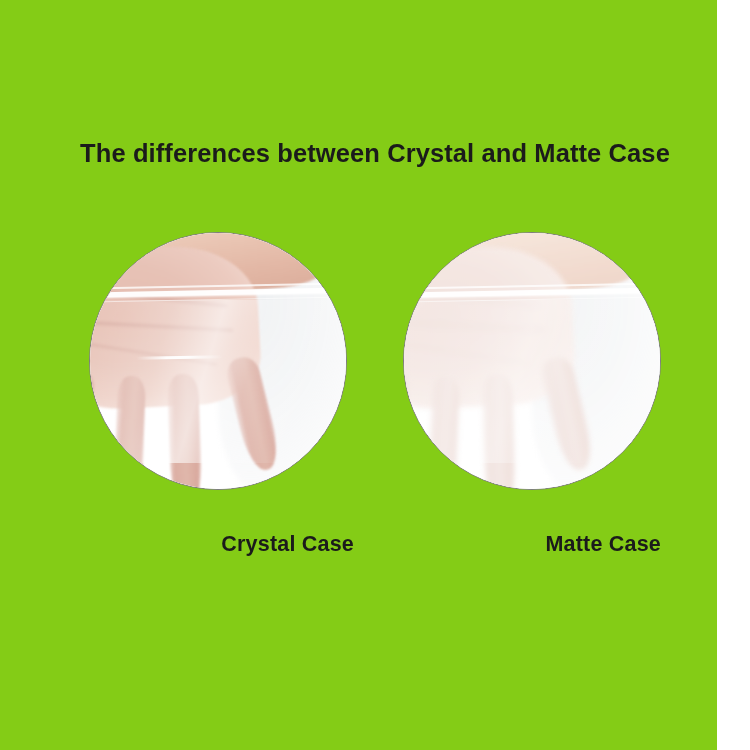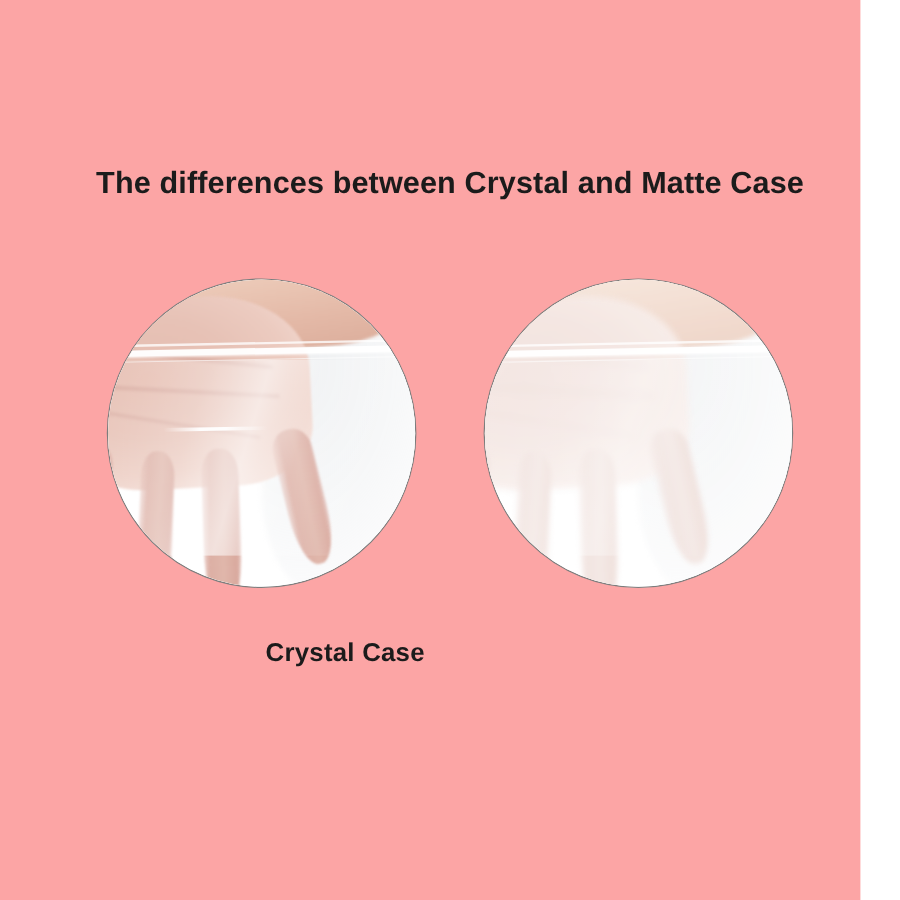--- a/index.html
+++ b/index.html
@@ -8,21 +8,21 @@
     padding: 0;
     background: #ffffff;
   }
   body {
     font-family: "Liberation Sans", sans-serif;
   }
   #stage {
     position: relative;
     width: 717px;
     height: 750px;
-    background: #fca5a5;
+    background: #84cc16;
     overflow: hidden;
   }
 
   
   #page-title {
     position: absolute;
     left: 0;
     top: 138px;
     width: 750px;
     text-align: center;
@@ -279,14 +279,15 @@
 
         <div class="case-edge thin"></div>
         <div class="case-edge thick"></div>
         <div class="case-edge hair"></div>
 
         <div class="reflection"></div>
       </div>
     </div>
   </div>
 
+  <div class="caption" id="caption-matte">Matte Case</div>
 
 </div>
 
 </body></html>

